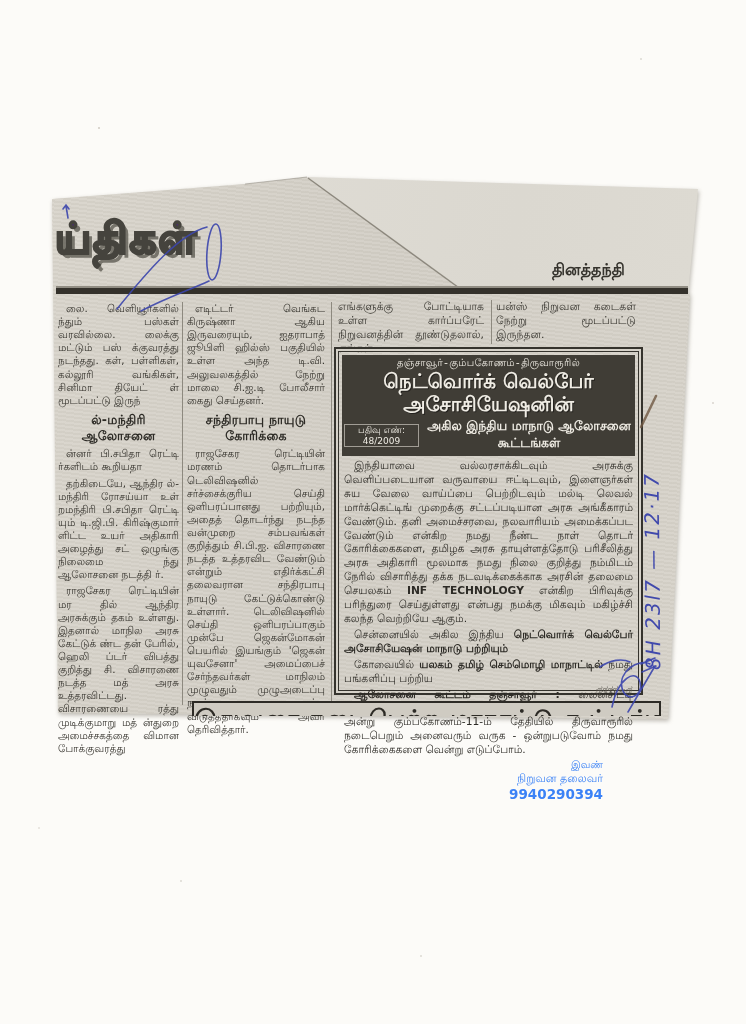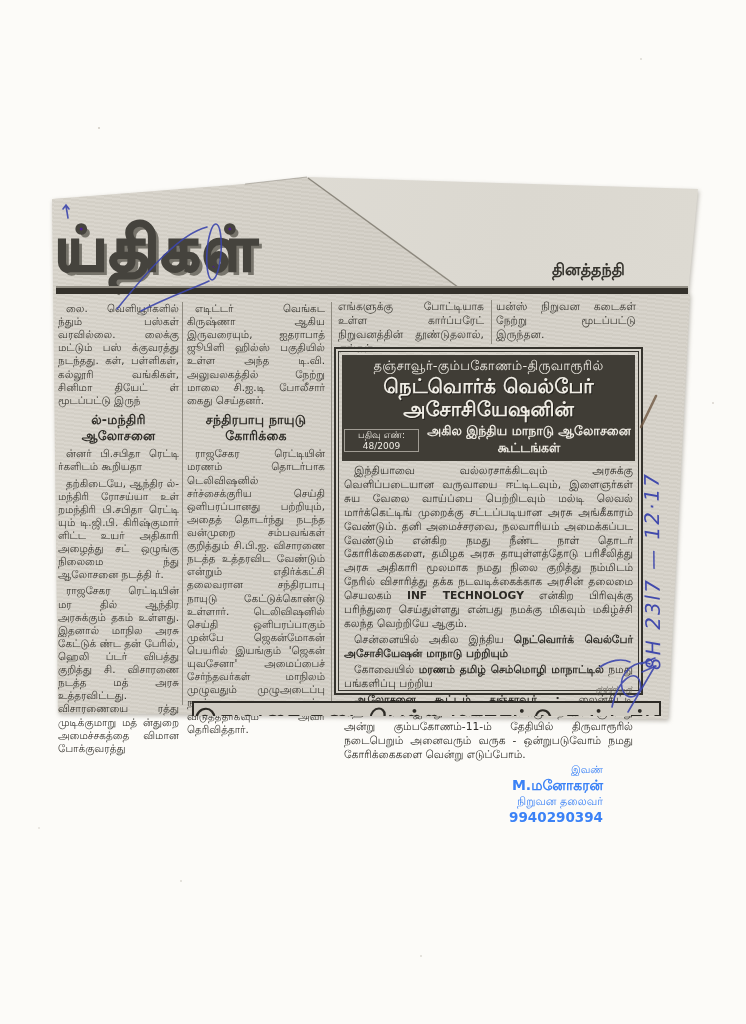--- a/index.html
+++ b/index.html
@@ -13,21 +13,21 @@
   .paper-wrap{position:absolute;inset:0;filter:drop-shadow(1px 2px 2px rgba(110,105,92,.45));}
   .paper{position:absolute;inset:0;}
   .paper.back{background:linear-gradient(100deg,#e2dfd8,#dbd8d0 60%,#dfdcd4);
       clip-path:polygon(307px 177px,698px 189px,688px 294px,463px 291px);}
   .paper.main{background:
       repeating-linear-gradient(7deg, rgba(255,255,255,.05) 0 2px, rgba(60,55,45,.03) 2px 4px),
       linear-gradient(100deg,#dad6cd,#d3cfc6 45%,#d8d4cb);
       clip-path:polygon(52px 199px,245px 184px,307px 177px,463px 291px,690px 293px,668px 719px,58px 713px);}
   svg.overlay{position:absolute;inset:0;width:746px;height:1024px;pointer-events:none;}
 
-  .masthead{position:absolute;left:55px;top:218px;font-size:61px;font-weight:bold;
+  .masthead{position:absolute;left:55px;top:218px;font-size:42px;font-weight:bold;
       color:#4c1d95;-webkit-text-stroke:2.5px #45433d;letter-spacing:2px;
       text-shadow:4px 4px 0 rgba(95,92,84,.8);line-height:1;}
   .np-name{position:absolute;left:552px;top:260px;font-size:16px;font-weight:bold;color:#35332d;}
   .rule{position:absolute;left:56px;top:286px;width:632px;height:8px;
       background:linear-gradient(to bottom,#918d83 0 2px,#34312b 2px 100%);}
 
   .col{position:absolute;top:302px;font-size:10.4px;line-height:1.26;color:#34322c;
        text-align:justify;}
   .col p{margin:0 0 3px;text-indent:8px;}
   .col .subhead{font-size:12.5px;font-weight:bold;text-align:center;text-indent:0;
@@ -41,21 +41,21 @@
   .minicol{position:absolute;top:300px;font-size:10.8px;line-height:1.3;color:#34322c;
        text-align:justify;}
   .minicol.a{left:338px;width:146px;}
   .minicol.b{left:496px;width:140px;}
 
   .adbox{position:absolute;left:334px;top:347px;width:305px;height:344px;
       border:2px solid #35332d;
       box-shadow:inset 0 0 0 2px #d6d2c9, inset 0 0 0 3px #35332d;}
   .ad-head{margin:6px 6px 3px;background:#403d36;color:#efece4;text-align:center;
       padding:3px 2px 4px;}
-  .ad-h1{font-size:13px;letter-spacing:.3px;}
+  .ad-h1{font-size:10px;letter-spacing:.3px;font-family:Liberation Mono, monospace;}
   .ad-h2{font-size:20px;font-weight:bold;line-height:1.15;text-shadow:1px 1px 0 rgba(0,0,0,.45);}
   .ad-h3{display:flex;align-items:center;justify-content:center;gap:6px;margin-top:2px;}
   .ad-reg{font-size:9px;border:1px solid rgba(240,237,228,.55);padding:0 3px;}
   .ad-h3b{font-size:12.5px;font-weight:bold;}
   .ad-body{margin:2px 8px;font-size:10.7px;line-height:1.3;text-align:justify;color:#2d2b26;}
   .ad-body p{margin:0 0 2px;text-indent:10px;}
   .ad-sign{text-align:right;padding-right:38px;margin-top:2px;color:#3b82f6;}
   .ad-ivann{font-size:10px;}
   .ad-signer{font-size:14px;font-weight:bold;}
   .ad-signer-title{font-size:11px;}
@@ -121,26 +121,25 @@
       <div class="ad-h1">தஞ்சாவூர்-கும்பகோணம்-திருவாரூரில்</div>
       <div class="ad-h2">நெட்வொர்க் வெல்பேர் அசோசியேஷனின்</div>
       <div class="ad-h3">
         <span class="ad-reg">பதிவு எண்: 48/2009</span>
         <span class="ad-h3b">அகில இந்திய மாநாடு ஆலோசனை கூட்டங்கள்</span>
       </div>
     </div>
     <div class="ad-body">
       <p><span>இந்தியாவை வல்லரசாக்கிடவும் அரசுக்கு வெளிப்படையான வருவாயை ஈட்டிடவும், இளைஞர்கள் சுய வேலை வாய்ப்பை பெற்றிடவும் மல்டி லெவல் மார்க்கெட்டிங் முறைக்கு சட்டப்படியான அரசு அங்கீகாரம் வேண்டும். தனி அமைச்சரவை, நலவாரியம் அமைக்கப்பட வேண்டும் என்கிற நமது நீண்ட நாள் தொடர் கோரிக்கைகளை, தமிழக அரசு தாயுள்ளத்தோடு பரிசீலித்து அரசு அதிகாரி மூலமாக நமது நிலை குறித்து நம்மிடம் நேரில் விசாரித்து தக்க நடவடிக்கைக்காக அரசின் தலைமை செயலகம் </span><b>INF TECHNOLOGY</b><span> என்கிற பிரிவுக்கு பரிந்துரை செய்துள்ளது என்பது நமக்கு மிகவும் மகிழ்ச்சி கலந்த வெற்றியே ஆகும்.</span></p>
       <p><span>சென்னையில் அகில இந்திய </span><b>நெட்வொர்க் வெல்பேர் அசோசியேஷன் மாநாடு பற்றியும்</b></p>
-      <p><span>கோவையில் </span><b>மரணம் தமிழ் செம்மொழி மாநாட்டில்</b><span> நமது பங்களிப்பு பற்றிய</span></p>
+      <p><span>கோவையில் </span><b>யலகம் தமிழ் செம்மொழி மாநாட்டில்</b><span> நமது பங்களிப்பு பற்றிய</span></p>
       <p><b>ஆலோசனை கூட்டம் தஞ்சாவூர் : </b><span>லைன்சிட்டி ஹோட்டலில் இன்று மாலை 5 மணிக்கும் நாளை ஞாயிறு அன்று கும்பகோணம்-11-ம் தேதியில் திருவாரூரில் நடைபெறும் அனைவரும் வருக - ஒன்றுபடுவோம் நமது கோரிக்கைகளை வென்று எடுப்போம்.</span></p>
     </div>
     <div class="ad-sign">
       <div class="ad-ivann">இவண்</div>
-      <div class="ad-signer">M.மனோகரன்</div>
       <div class="ad-signer-title">நிறுவன தலைவர்</div>
       <div class="ad-phone">9940290394</div>
     </div>
   </div>
 
   <div class="crop-strip">
     <span>இதுவரை நடைபெற்ற மாநாட்டு கூட்டங்கள் குறித்த அறிவிப்பு</span>
   </div>
 
   <div class="tiny-flip">தினத்தந்தி</div>

